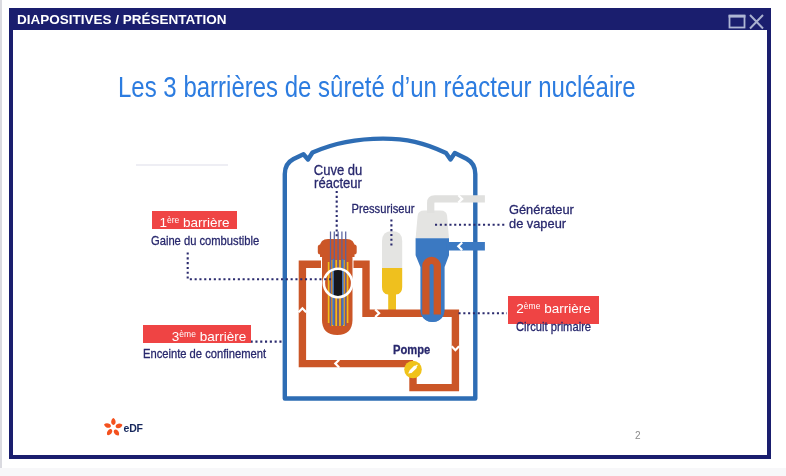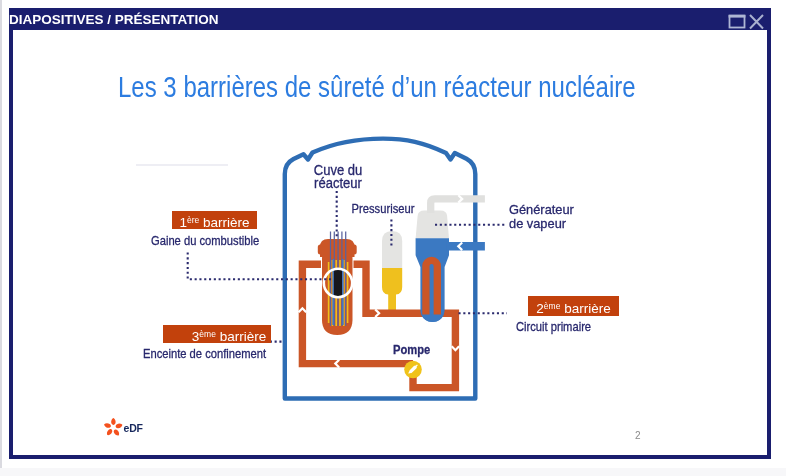--- a/index.html
+++ b/index.html
@@ -1,31 +1,31 @@
 <!DOCTYPE html>
 <html><head>
 <meta charset="utf-8">
 <style>
   html,body{margin:0;padding:0;}
   body{width:786px;height:476px;background:#ffffff;font-family:"Liberation Sans",sans-serif;position:relative;overflow:hidden;}
   .lbl{position:absolute;color:#28286D;font-size:13px;line-height:13.8px;transform:scaleX(0.86);transform-origin:0 0;-webkit-text-stroke:0.3px #28286D;}
   .lblc{transform-origin:50% 0;}
-  .box{position:absolute;background:#c2410c;color:#fff;font-size:13.5px;text-align:center;margin-left:20px;}
+  .box{position:absolute;background:#ef4444;color:#fff;font-size:13.5px;text-align:center;}
   .box sup{font-size:8.5px;vertical-align:4px;}
 </style>
 </head>
 <body>
 
   <div style="position:absolute;left:0;top:0;width:2px;height:476px;background:#DADAE0;"></div>
 
   <div style="position:absolute;left:0;top:468px;width:786px;height:8px;background:#F7F7F9;"></div>
 
   <div style="position:absolute;left:9px;top:8px;width:762px;height:451px;border:4px solid #1A1E6E;box-sizing:border-box;background:#fff;"></div>
 
-  <div style="position:absolute;left:9px;top:8px;width:762px;height:22px;background:#1A1E6E;color:#fff;font-weight:bold;font-size:13.5px;line-height:23px;box-sizing:border-box;">DIAPOSITIVES / PRÉSENTATION</div>
+  <div style="position:absolute;left:9px;top:8px;width:762px;height:22px;background:#1A1E6E;color:#fff;font-weight:bold;font-size:13.5px;line-height:23px;padding-left:8px;box-sizing:border-box;">DIAPOSITIVES / PRÉSENTATION</div>
 
   <svg style="position:absolute;left:720px;top:8px;" width="55" height="24" viewBox="0 0 55 24">
     <rect x="9.5" y="8" width="15" height="11.5" fill="none" stroke="#AEB6D4" stroke-width="1.8"></rect>
     <rect x="8.6" y="6.6" width="16.8" height="3" fill="#AEB6D4"></rect>
     <path d="M30,7 L43,20.5 M43,7 L30,20.5" stroke="#A9B1CF" stroke-width="2" fill="none"></path>
   </svg>
 
   <div id="slidetitle" style="position:absolute;left:118px;top:70px;width:650px;font-size:30px;color:#2C7CE0;white-space:nowrap;transform:scaleX(0.8);transform-origin:0 0;">Les 3 barrières de sûreté d’un réacteur nucléaire</div>
 
   <div style="position:absolute;left:136px;top:164px;width:92px;height:2px;background:#EEEEF4;"></div>
@@ -114,21 +114,21 @@
 
   <div class="lbl lblc" style="left:306px;top:163.5px;width:64px;text-align:center;font-size:14px;transform:scaleX(0.93);line-height:13.5px;">Cuve du réacteur</div>
   <div class="lbl lblc" style="left:346px;top:202px;width:74px;text-align:center;">Pressuriseur</div>
   <div class="lbl" style="left:509px;top:203px;width:74px;font-size:13.5px;transform:scaleX(0.95);line-height:14px;">Générateur de&nbsp;vapeur</div>
   <div class="lbl" style="left:393px;top:343px;width:46px;font-weight:bold;">Pompe</div>
 
   <div class="box" style="left:152px;top:211px;width:85px;height:18px;line-height:18px;">1<sup>ère</sup> barrière</div>
   <div class="lbl" style="left:151px;top:233.5px;">Gaine du combustible</div>
   <div class="box" style="left:143px;top:324.5px;width:84px;height:18px;line-height:18px;padding-left:24px;">3<sup>ème</sup> barrière</div>
   <div class="lbl" style="left:143px;top:347px;">Enceinte de confinement</div>
-  <div class="box" style="left:508px;top:295.5px;width:91px;height:20px;line-height:20px;">2<sup>ème</sup> barrière</div>
+  <div class="box" style="left:508px;top:295.5px;width:91px;height:28px;line-height:20px;">2<sup>ème</sup> barrière</div>
   <div class="lbl lblc" style="left:508px;top:319.5px;width:91px;text-align:center;">Circuit primaire</div>
 
   <svg style="position:absolute;left:100px;top:414px;" width="60" height="28" viewBox="0 0 60 28">
     <g transform="translate(13.2,13.5)">
       <g fill="#F4511E">
         <path id="pt" d="M 0.3,-9.6 C 2.0,-8.7 2.8,-6.5 2.3,-4.4 C 1.9,-2.8 0.4,-2.1 -0.8,-2.9 C -2.0,-3.8 -2.4,-5.8 -1.6,-7.6 C -1.2,-8.6 -0.5,-9.4 0.3,-9.6 Z"></path>
         <use href="#pt" transform="rotate(72)"></use>
         <use href="#pt" transform="rotate(144)"></use>
         <use href="#pt" transform="rotate(216)"></use>
         <use href="#pt" transform="rotate(288)"></use>

